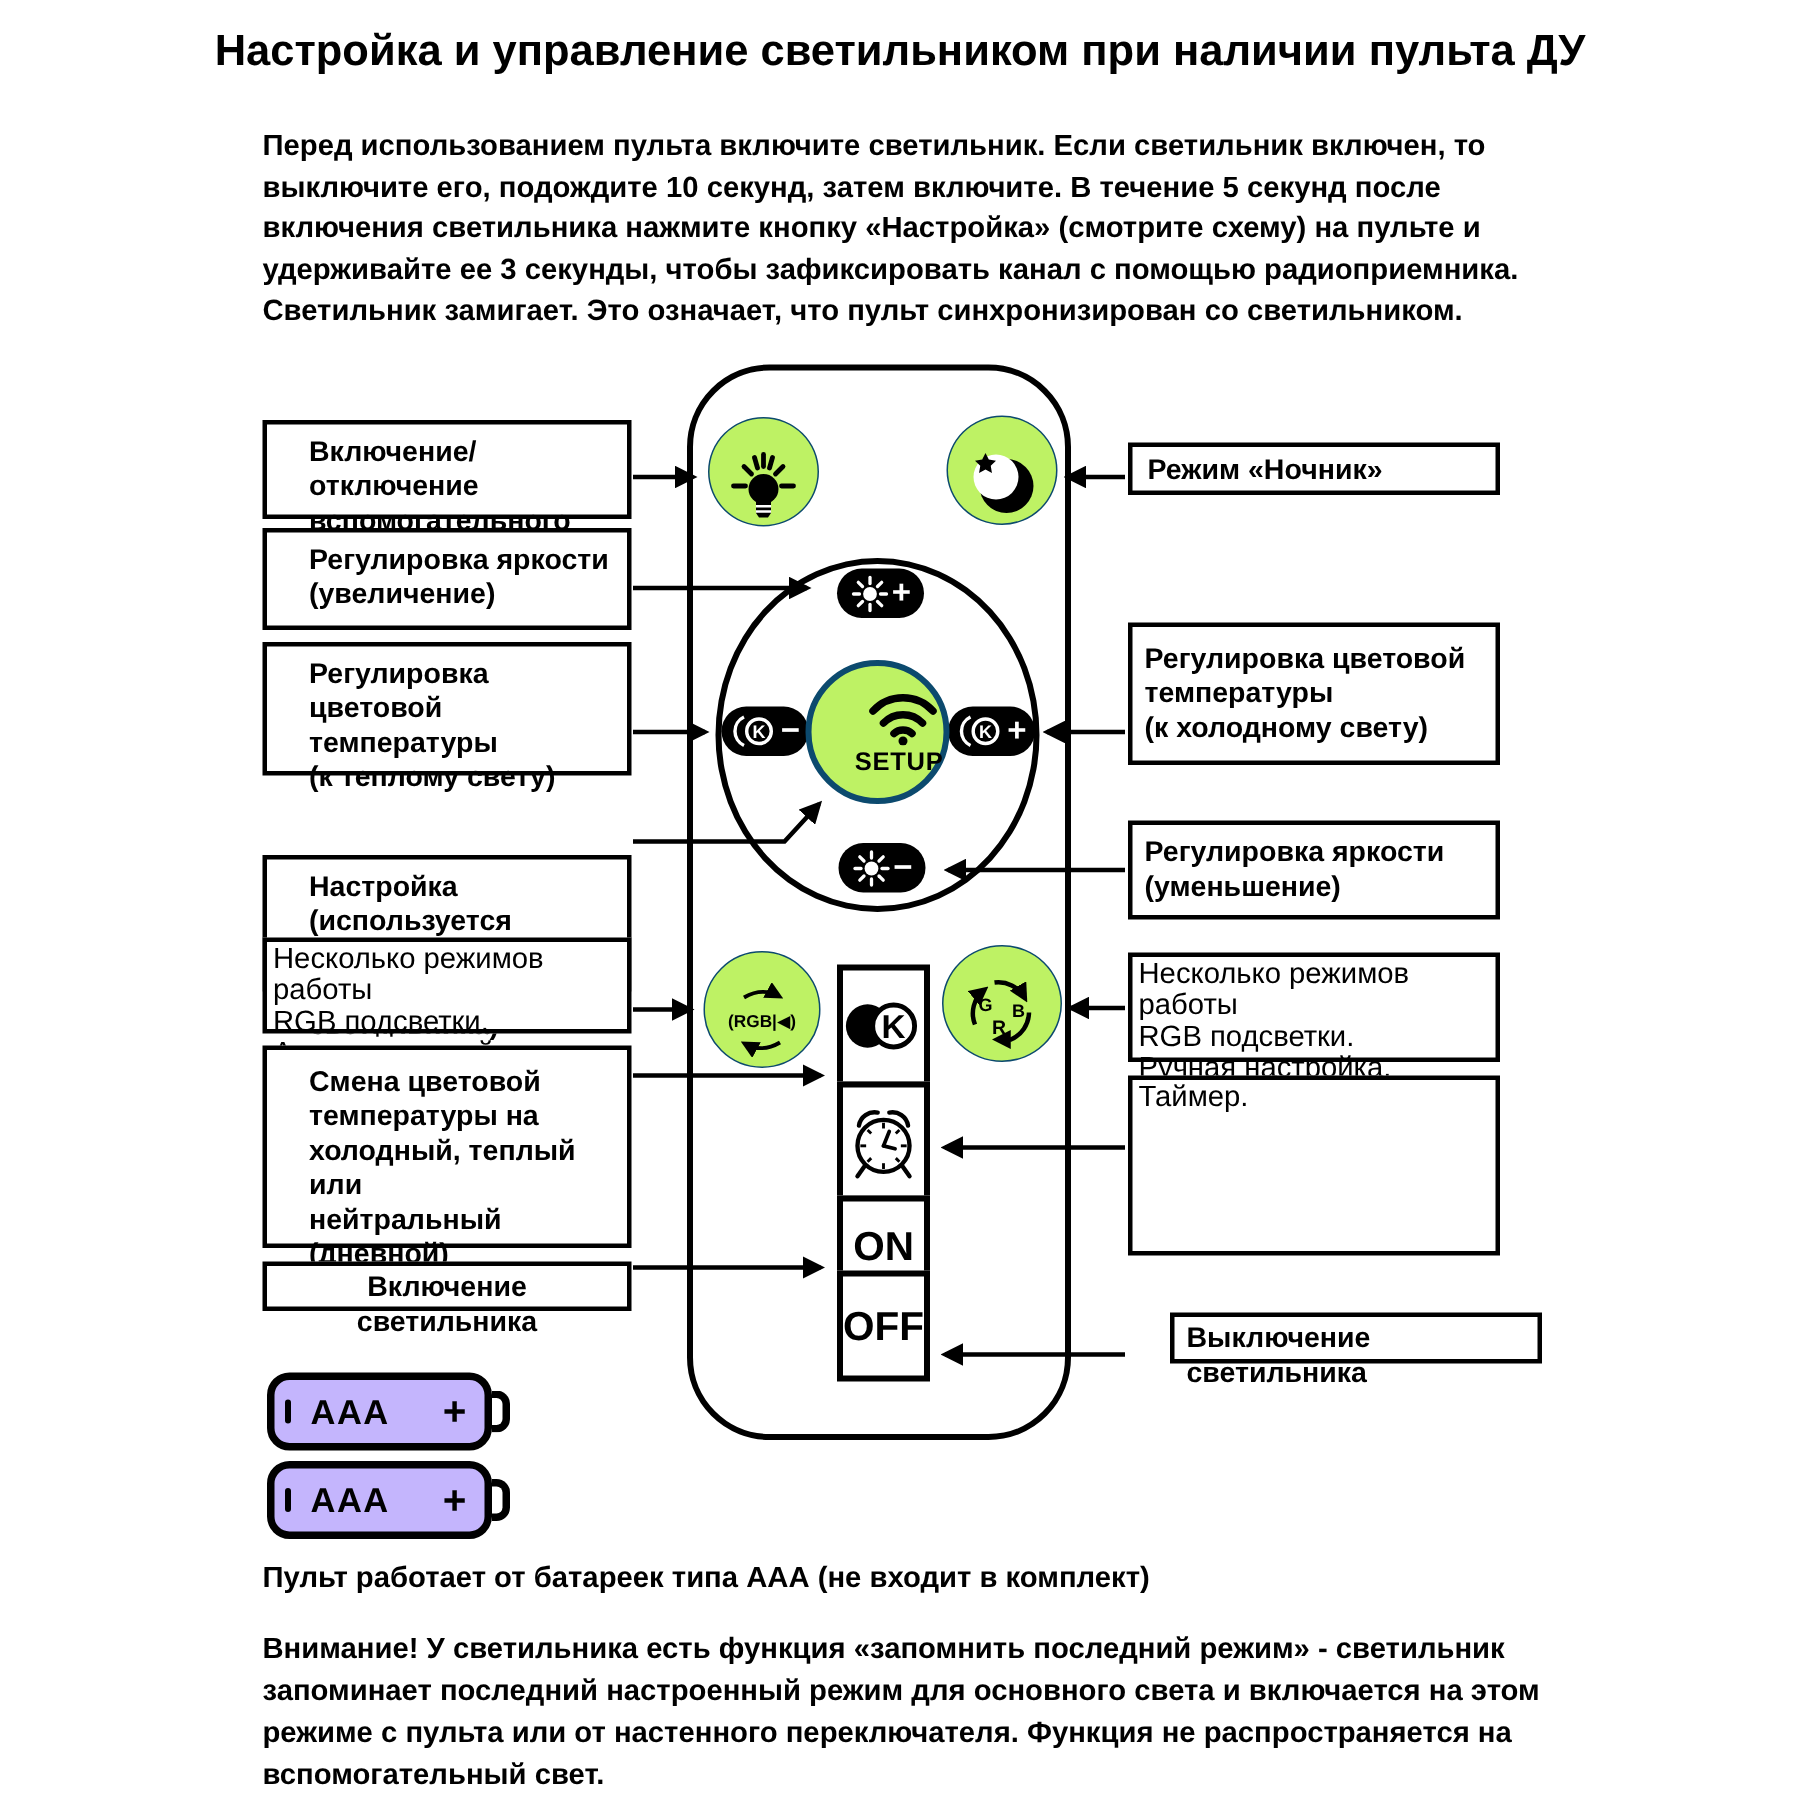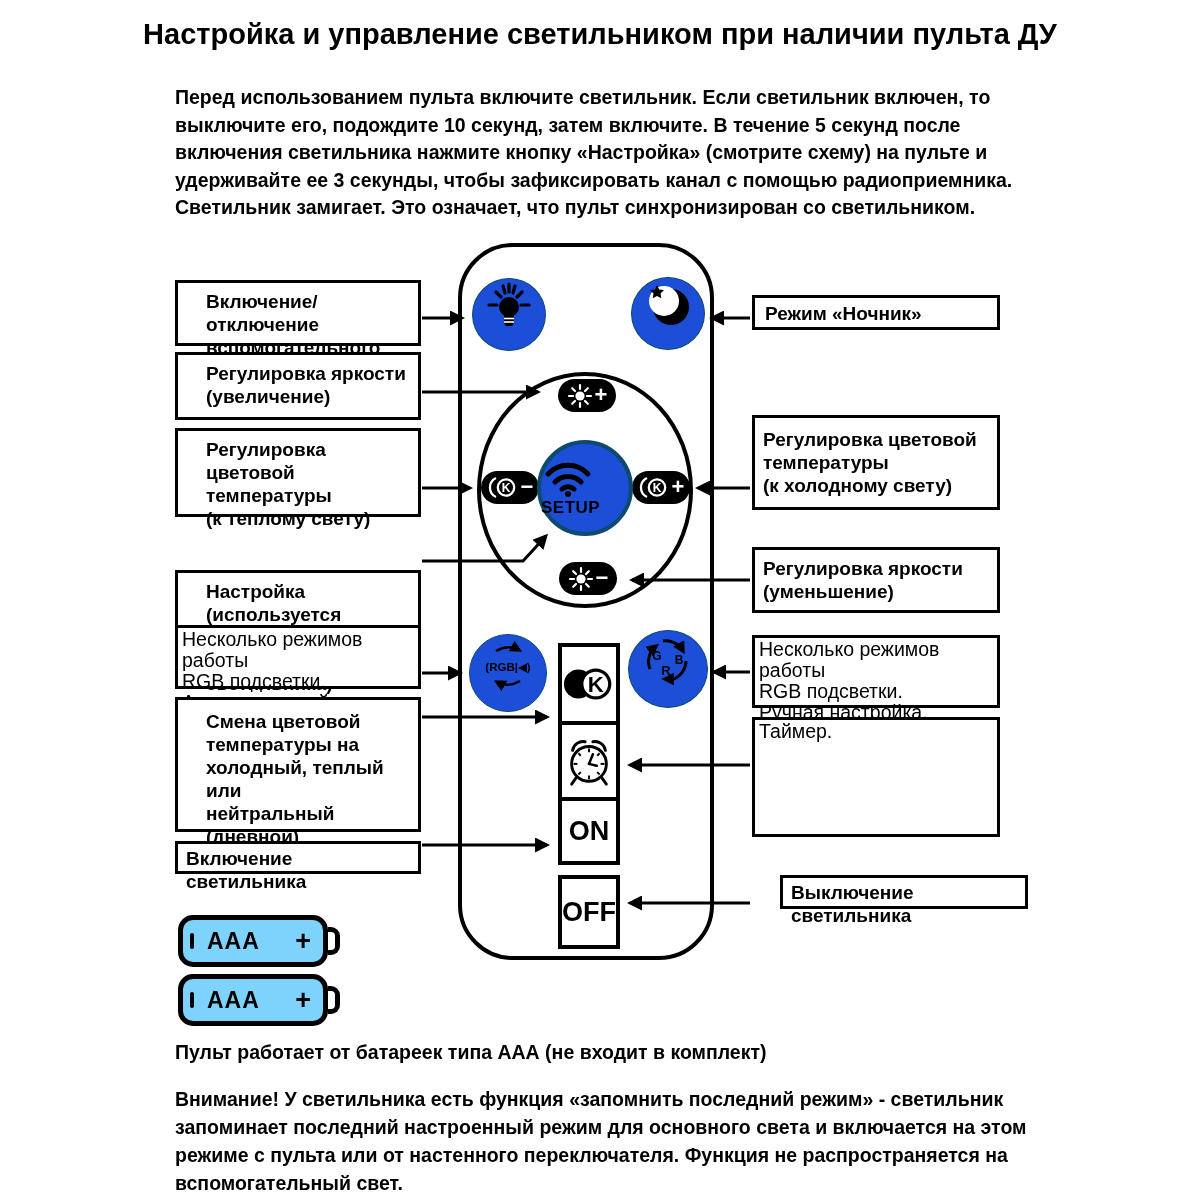--- a/index.html
+++ b/index.html
@@ -16,32 +16,32 @@
        font-weight:bold;padding:7px 8px;white-space:pre-line;box-sizing:border-box;z-index:4;}
   .box.nb{font-weight:normal;font-size:19.5px;line-height:21px;padding:1px 4px;}
   .lbox{left:175px;width:246px;padding-left:28px;}
   .rbox{left:752px;width:248px;}
   .lb1{top:280px;height:66px;}
   .lb2{top:352px;height:68px;}
   .lb3{top:428px;height:89px;}
   .lb4{top:522px;height:91px;margin-top:48px;}
   .lb5{top:625px;height:64px;}
   .lb6{top:697px;height:135px;padding-top:10px;}
-  .lb7{top:841px;height:33px;padding:3px 8px;}
+  .lb7{top:841px;height:33px;padding:3px 8px;text-align:center;}
   .rb1{top:295px;height:35px;padding:4px 10px;}
   .rb2{top:415px;height:95px;padding-top:10px;}
   .rb3{top:547px;height:66px;}
   .rb4{top:635px;height:73px;padding:2px 4px;}
   .rb5{top:717px;height:120px;padding:4px 8px 0 22px;}
   .rb6{top:875px;height:34px;padding:3px 8px;margin-left:28px;}
   
   .remote{left:458px;top:243px;width:256px;height:717px;border:4px solid #000;
           border-radius:55px;background:#fff;box-sizing:border-box;z-index:1;}
-  .circle-btn{position:absolute;border:1px solid #0c4a6e;border-radius:50%;background:#1d4ed8;
-          display:flex;align-items:flex-start;justify-content:center;box-sizing:border-box;z-index:2;}
+  .circle-btn{position:absolute;border:1px solid #0c4a6e;border-radius:50%;background:#bef264;
+          display:flex;align-items:flex-end;justify-content:center;box-sizing:border-box;z-index:2;}
   .bulb-btn{left:472px;top:278px;width:74px;height:73px;}
   .moon-btn{left:631px;top:277px;width:74px;height:73px;}
   .oval{left:477px;top:372px;width:216px;height:236px;border:4px solid #000;border-radius:50%;
         background:#fff;box-sizing:border-box;z-index:2;}
   .setup-btn{left:537px;top:440px;width:96px;height:96px;border-width:4px;flex-direction:column;z-index:3;}
   .setup-label{font-size:17px;font-weight:bold;letter-spacing:.5px;margin-top:1px;}
   .pill{position:absolute;width:58px;height:33px;background:#000;border-radius:17px;color:#fff;
         display:flex;align-items:center;justify-content:center;gap:2px;z-index:3;}
   .pill .sign{font-size:22px;font-weight:bold;line-height:1;transform:translateY(-1px);}
   .pill-bplus{left:558px;top:379px;}
@@ -49,26 +49,26 @@
   .pill-kplus{left:632px;top:471px;}
   .pill-bminus{left:559px;top:562px;}
   .rgb-btn{left:469px;top:634px;width:78px;height:78px;}
   .recycle-btn{left:628px;top:630px;width:80px;height:78px;}
   .sq{position:absolute;left:558px;width:62px;border:4px solid #000;background:#fff;
       display:flex;align-items:center;justify-content:center;box-sizing:border-box;
       font-weight:bold;z-index:2;}
   .sq-k{top:643px;height:82px;}
   .sq-clock{top:721px;height:80px;}
   .sq-on{top:797px;height:68px;font-size:27px;}
-  .sq-off{top:875px;height:74px;font-size:27px;}
+  .sq-off{top:847px;height:74px;font-size:27px;}
   
   .connectors{left:0;top:0;width:1200px;height:1200px;z-index:5;pointer-events:none;}
   
   .battery{position:absolute;left:178px;width:150px;height:52px;border:5px solid #000;
-           border-radius:15px;background:#7dd3fc;display:flex;align-items:center;box-sizing:border-box;}
+           border-radius:15px;background:#c4b5fd;display:flex;align-items:center;box-sizing:border-box;}
   .battery::before{content:"";position:absolute;left:7px;top:13px;width:4px;height:16px;
            background:#000;border-radius:2px;}
   .battery::after{content:"";position:absolute;right:-17px;top:7px;width:7px;height:18px;
            border:5px solid #000;border-left:none;border-radius:0 9px 9px 0;background:#fff;}
   .battery .aaa{margin-left:24px;font-weight:bold;font-size:23px;letter-spacing:1px;}
   .battery .plus{position:absolute;right:12px;font-weight:bold;font-size:27px;}
   .bat1{top:915px;}
   .bat2{top:974px;}
 </style>
 </head>

